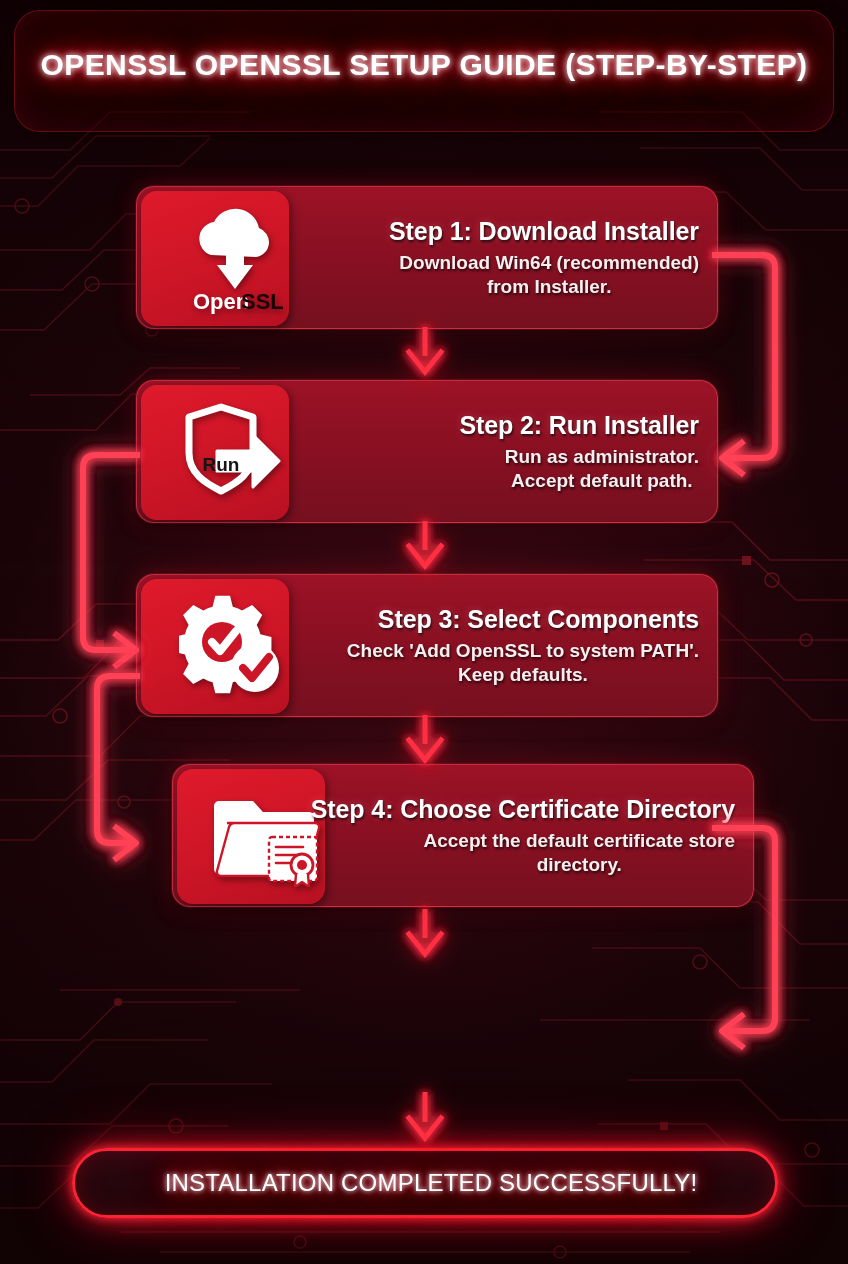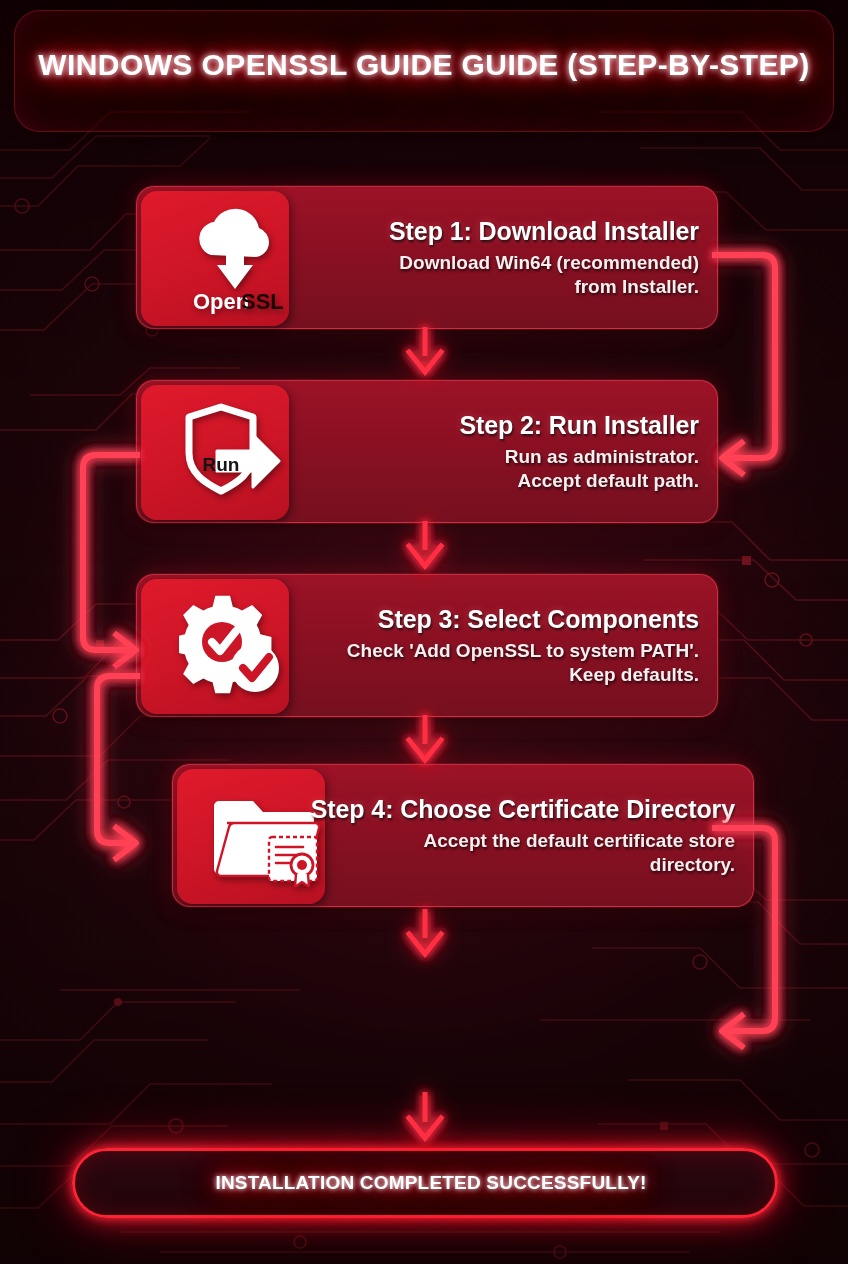--- a/index.html
+++ b/index.html
@@ -104,21 +104,21 @@
     white-space:nowrap;
   }
   .card-desc{
     margin-top:6px;
     font-size:19px;
     font-weight:bold;
     color:#f6eff0;
     line-height:1.22;
     text-shadow:1px 2px 3px rgba(0,0,0,.72);
   }
-  .card-desc span{ display:block; }
+  .card-desc span{ display:block;text-align:center; }
 
   
   .links{
     position:absolute; inset:0;
     z-index:6;
     pointer-events:none;
   }
 
   
   .footer{
@@ -132,22 +132,22 @@
     box-shadow:
       0 0 10px #ff2536,
       0 0 26px rgba(230,16,40,.85),
       0 0 54px rgba(190,12,32,.60),
       inset 0 0 22px rgba(120,8,20,.55);
     display:flex;
     align-items:center;
     justify-content:center;
   }
   .footer-text{
-    font-size:19px;
-    font-weight:bold;
+    font-size:24px;
+    font-weight:normal;
     color:#ffffff;
     letter-spacing:.2px;
     white-space:nowrap;
     text-shadow:
       0 0 5px #fff,
       0 0 13px #ff3347,
       0 0 25px #d5122a,
       0 0 42px rgba(160,10,26,.8);
     margin-left: 12px;
   }
@@ -229,21 +229,21 @@
       <circle cx="632" cy="680" r="4"></circle>
       <circle cx="118" cy="1002" r="4"></circle>
       <rect x="742" y="556" width="9" height="9"></rect>
       <rect x="96" y="640" width="8" height="8"></rect>
       <rect x="660" y="1122" width="8" height="8"></rect>
     </g>
     <rect x="0" y="0" width="848" height="1264" fill="url(#vign)"></rect>
   </svg>
 
   <div class="title-frame"></div>
-  <div class="title-text">WINDOWS OPENSSL GUIDE GUIDE (STEP-BY-STEP)</div>
+  <div class="title-text">OPENSSL OPENSSL SETUP GUIDE (STEP-BY-STEP)</div>
 
   <svg class="links" viewBox="0 0 848 1264">
     <defs>
       <filter id="glow" x="-60%" y="-60%" width="220%" height="220%">
         <feGaussianBlur stdDeviation="5" result="b1"></feGaussianBlur>
         <feGaussianBlur stdDeviation="11" in="SourceGraphic" result="b2"></feGaussianBlur>
         <feMerge>
           <feMergeNode in="b2"></feMergeNode>
           <feMergeNode in="b1"></feMergeNode>
           <feMergeNode in="b1"></feMergeNode>

